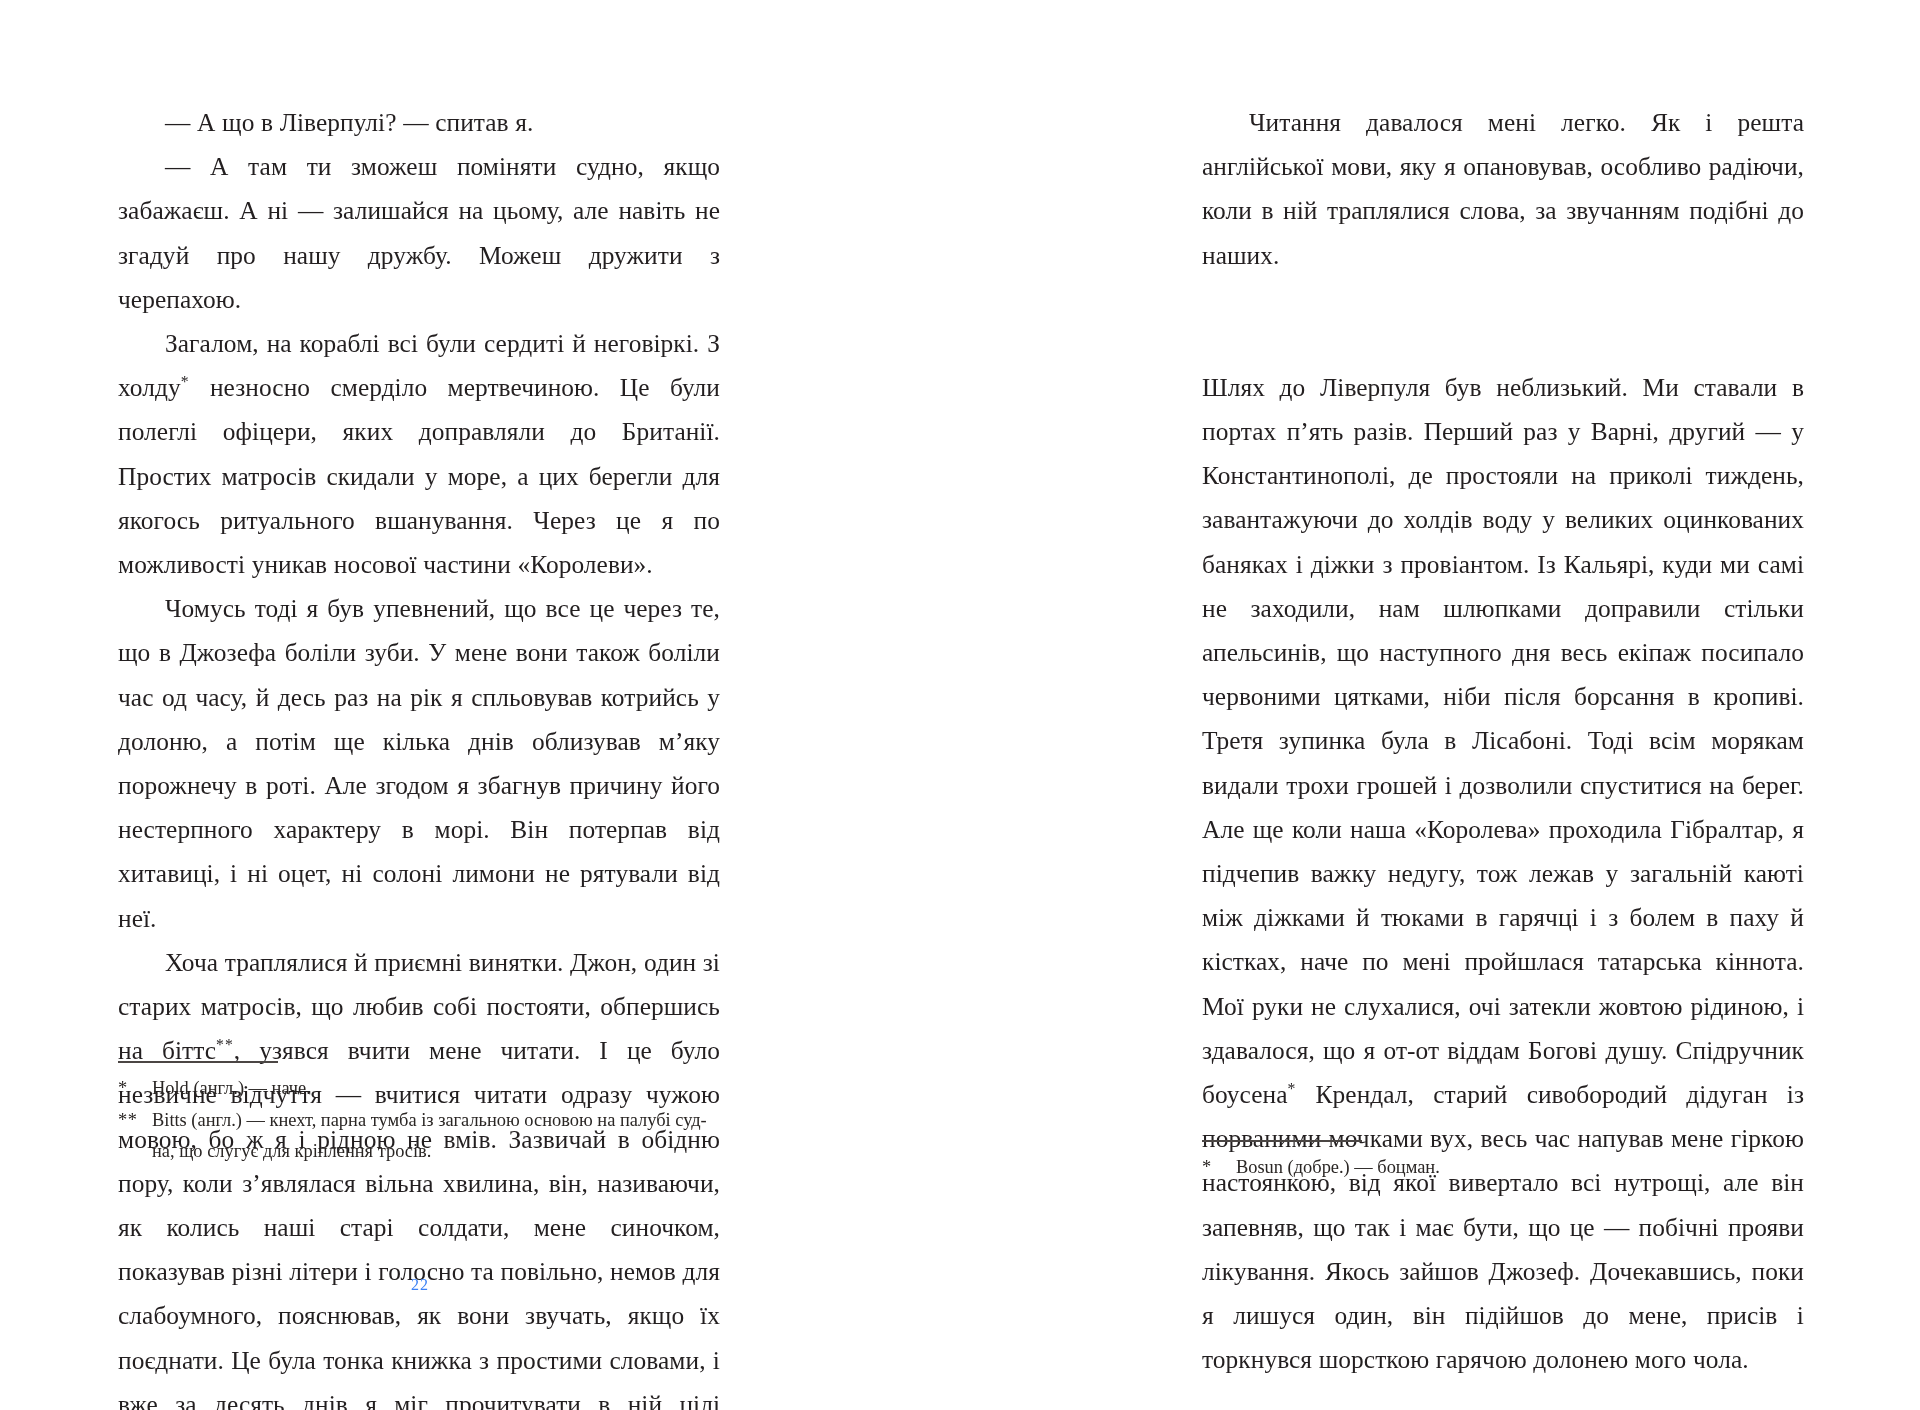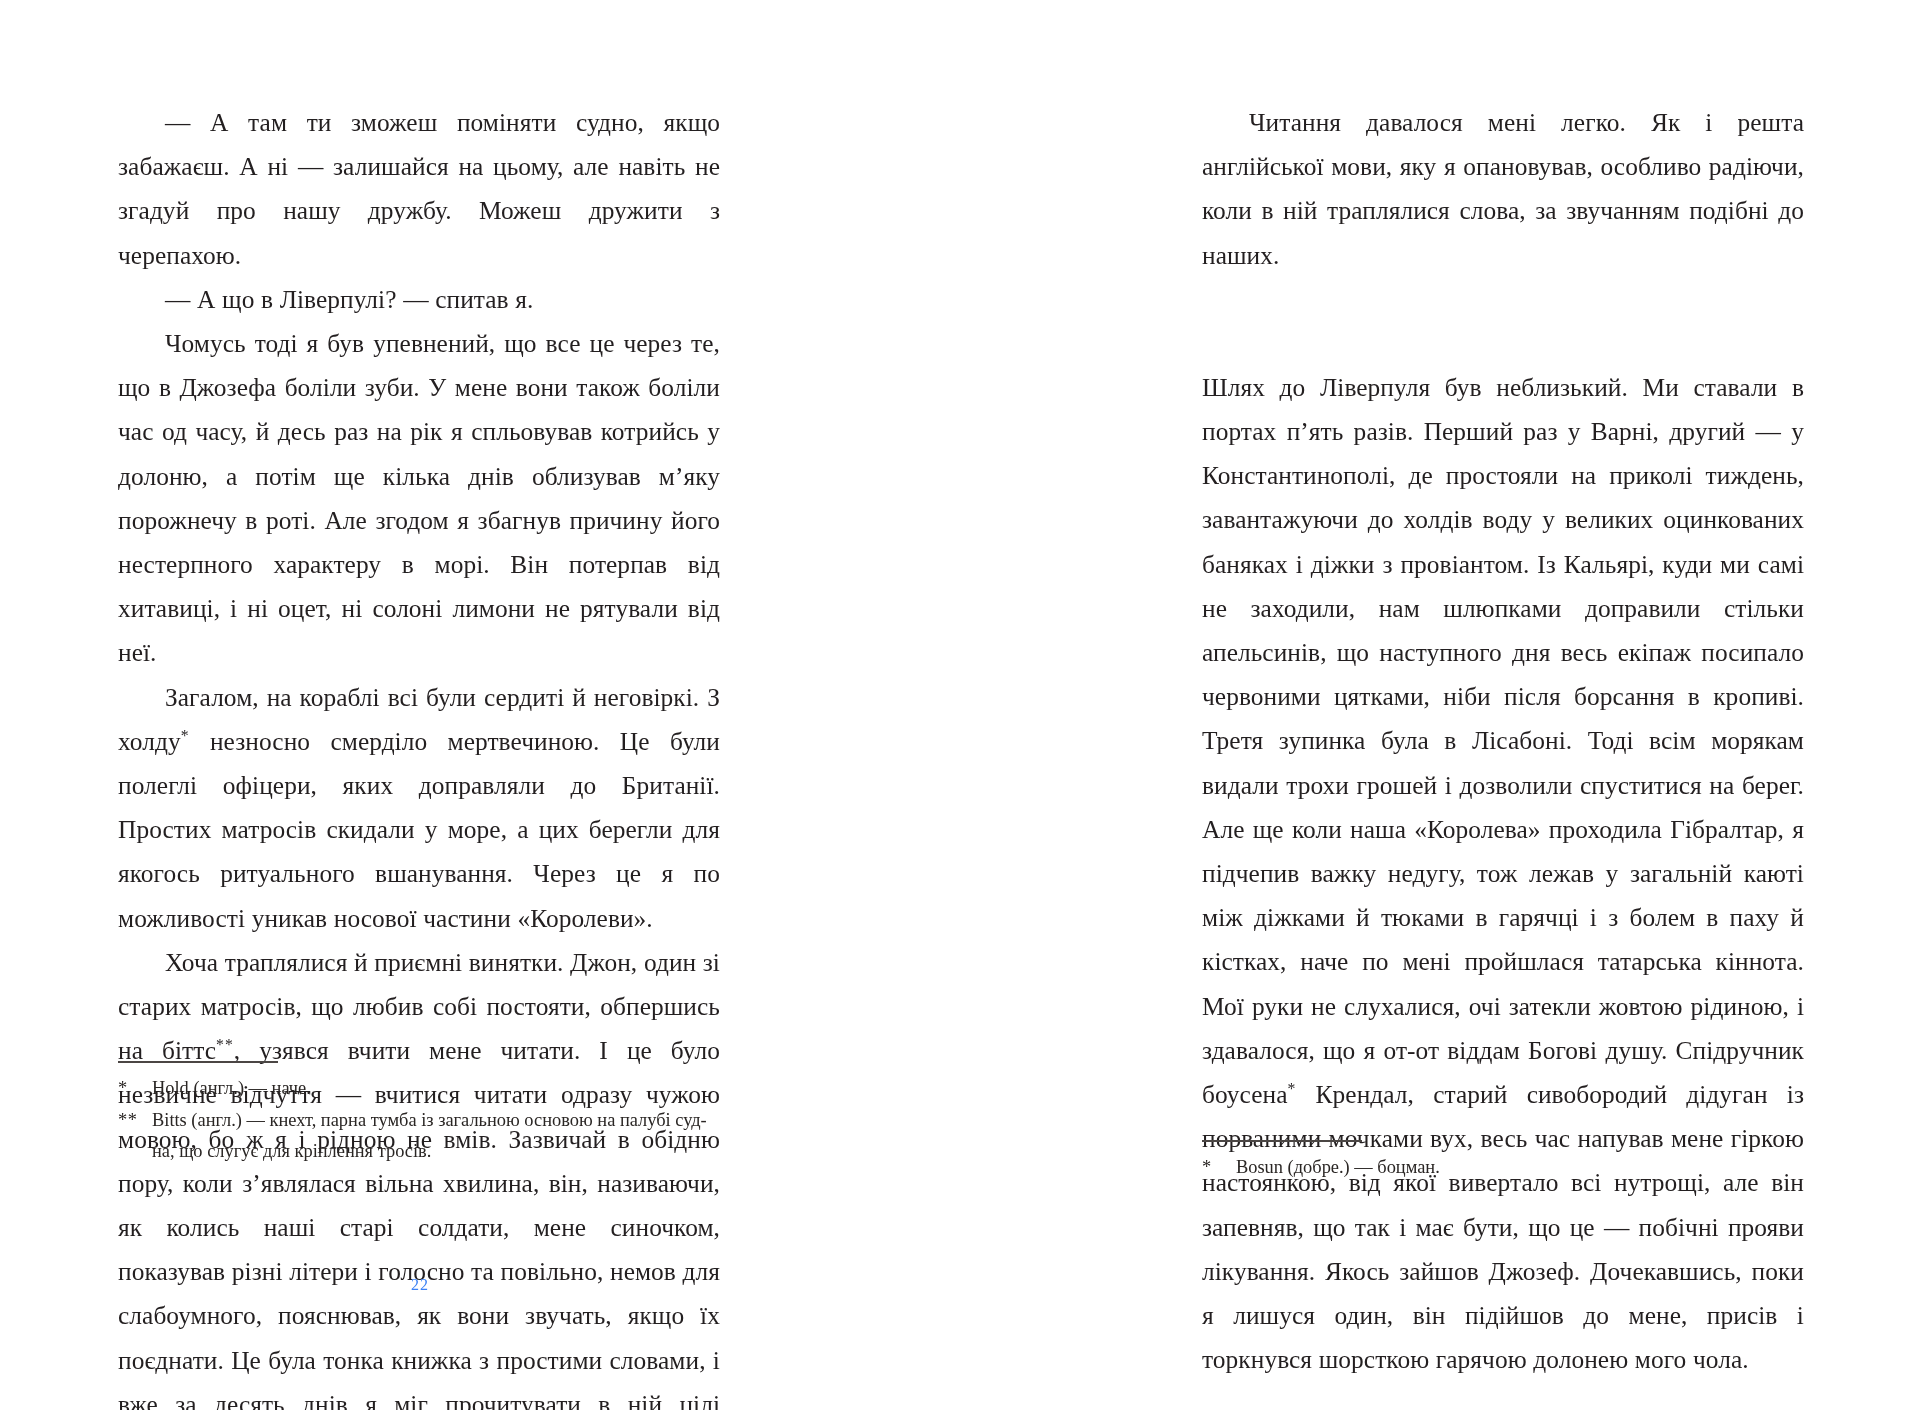--- a/index.html
+++ b/index.html
@@ -135,27 +135,27 @@
 </style>
 </head>
 <body>
 
 <div id="page">
   <div class="spread">
 
     <div class="page-half left">
       <div class="textblock">
 
+        <p>— А що в Ліверпулі? — спитав я.</p>
+
         <p>— А там ти зможеш поміняти судно, якщо забажаєш. А ні — залишайся на цьому, але навіть не згадуй про нашу дружбу. Можеш дружити з черепахою.</p>
 
-        <p>— А що в Ліверпулі? — спитав я.</p>
+        <p><span>Загалом, на кораблі всі були сердиті й неговіркі. З холду</span><sup class="fnmark">*</sup> <span>незносно смерділо мертвечиною. Це були полеглі офіцери, яких доправляли до Британії. Простих матросів скидали у море, а цих берегли для якогось ритуального вшанування. Через це я по можливості уникав носової частини «Королеви».</span></p>
 
         <p>Чомусь тоді я був упевнений, що все це через те, що в Джозефа боліли зуби. У мене вони також боліли час од часу, й десь раз на рік я спльовував котрийсь у долоню, а потім ще кілька днів облизував м’яку порожнечу в роті. Але згодом я збагнув причину його нестерпного характеру в морі. Він потерпав від хитавиці, і ні оцет, ні солоні лимони не рятували від неї.</p>
-
-        <p><span>Загалом, на кораблі всі були сердиті й неговіркі. З холду</span><sup class="fnmark">*</sup> <span>незносно смерділо мертвечиною. Це були полеглі офіцери, яких доправляли до Британії. Простих матросів скидали у море, а цих берегли для якогось ритуального вшанування. Через це я по можливості уникав носової частини «Королеви».</span></p>
 
         <p><span>Хоча траплялися й приємні винятки. Джон, один зі старих матросів, що любив собі постояти, обпершись на біттс</span><sup class="fnmark">**</sup><span>, узявся вчити мене читати. І це було незвичне відчуття — вчитися читати одразу чужою мовою, бо ж я і рідною не вмів. Зазвичай в обідню пору, коли з’являлася вільна хвилина, він, називаючи, як колись наші старі солдати, мене синочком, показував різні літери і голосно та повільно, немов для слабоумного, пояснював, як вони звучать, якщо їх поєднати. Це була тонка книжка з простими словами, і вже за десять днів я міг прочитувати в ній цілі речення.</span></p>
 
       </div>
 
       <div class="footnotes">
         <div class="fn-rule"></div>
 
         <div class="fn-item">
           <span class="fn-mark">*</span>

